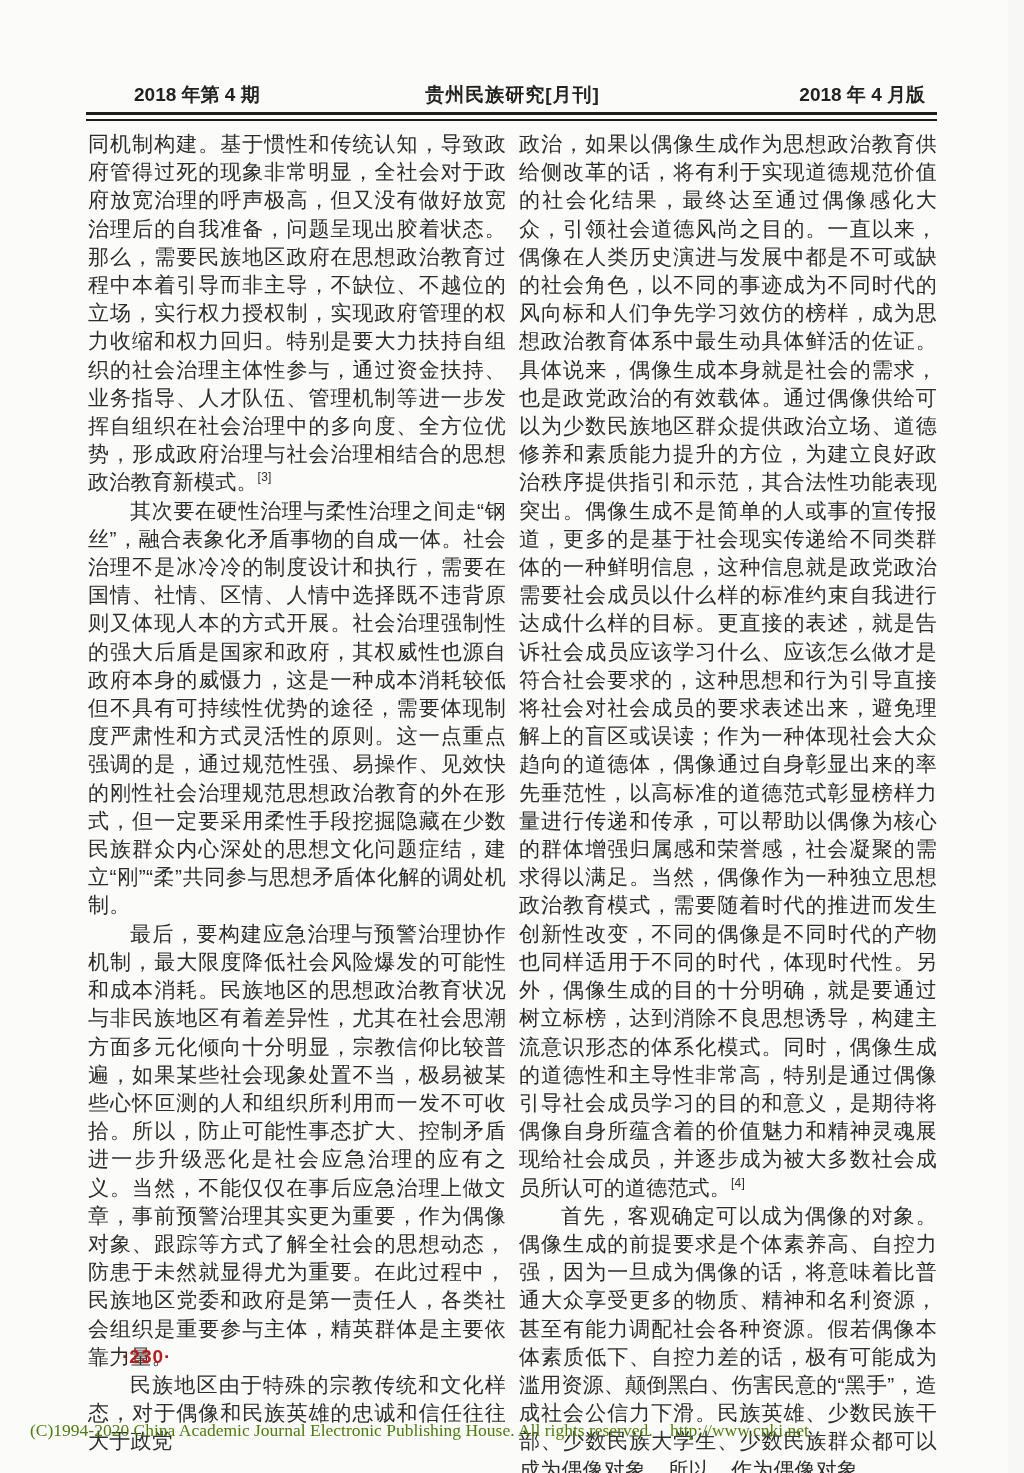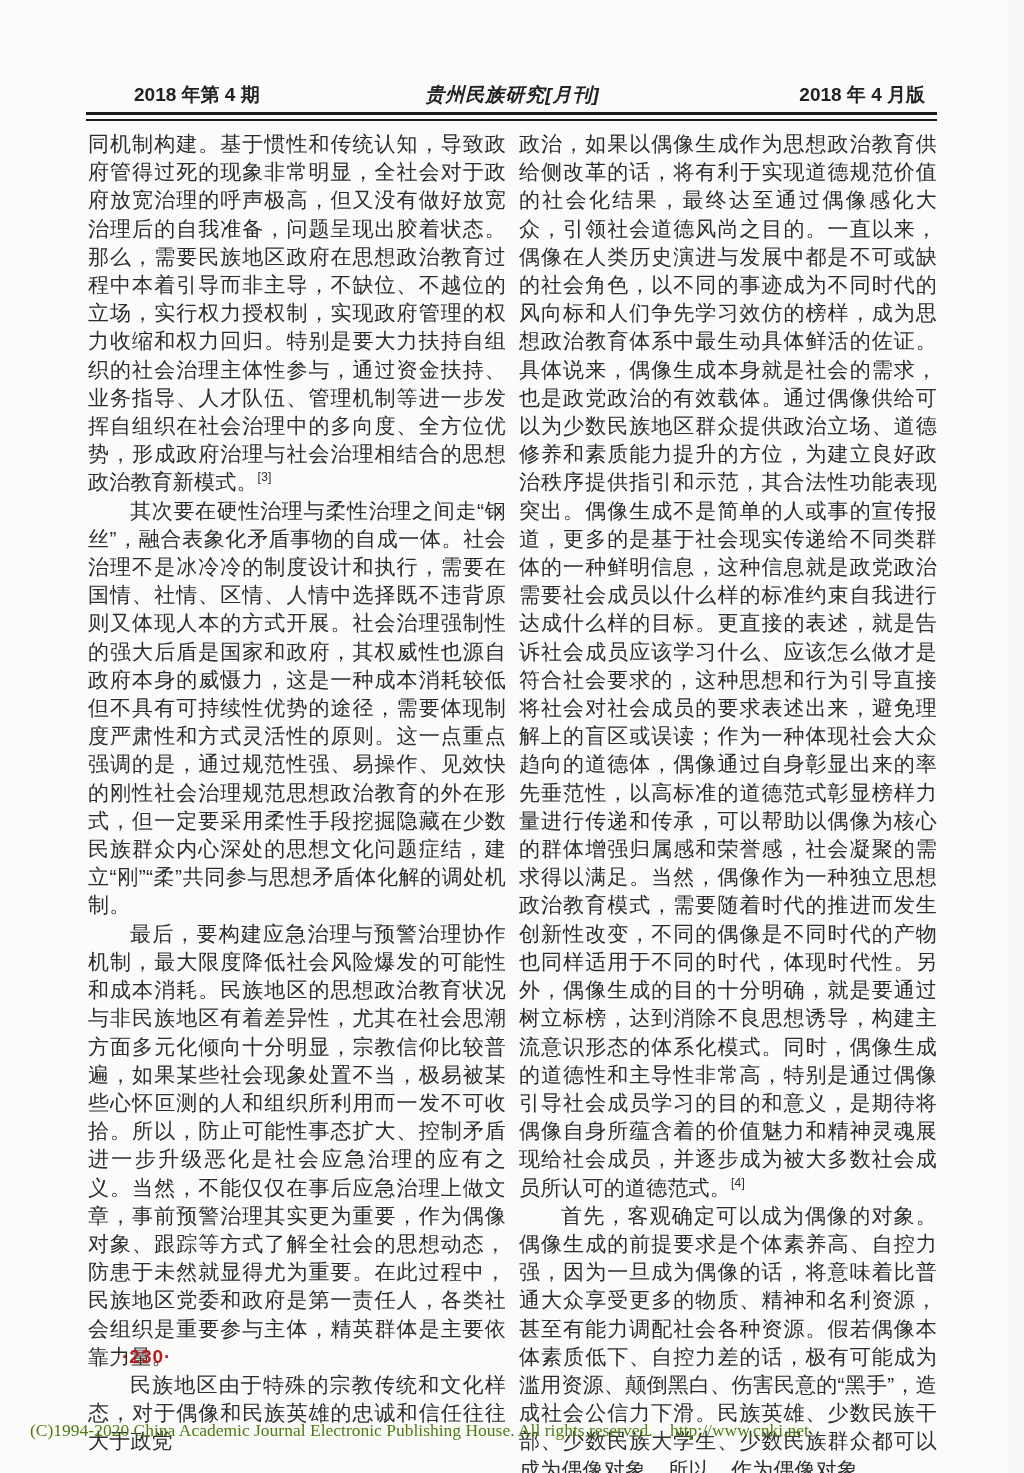--- a/index.html
+++ b/index.html
@@ -23,21 +23,21 @@
     left: 88px;
     width: 849px;
     height: 26px;
     display: flex;
     align-items: center;
     font-size: 19px;
     font-weight: bold;
     color: #222;
   }
   .h-left  { position: absolute; left: 46px; }
-  .h-center{ position: absolute; left: 0; right: 0; text-align: center; font-style: italic; letter-spacing: 1px; }
+  .h-center{ position: absolute; left: 0; right: 0; text-align: center; letter-spacing: 1px; }
   .h-right { position: absolute; right: 12px; text-align: right; }
   .double-rule {
     position: absolute;
     top: 112px;
     left: 86px;
     width: 851px;
     height: 4px;
     border-top: 3px solid #1c1c1c;
     border-bottom: 2px solid #1c1c1c;
     box-sizing: content-box;

